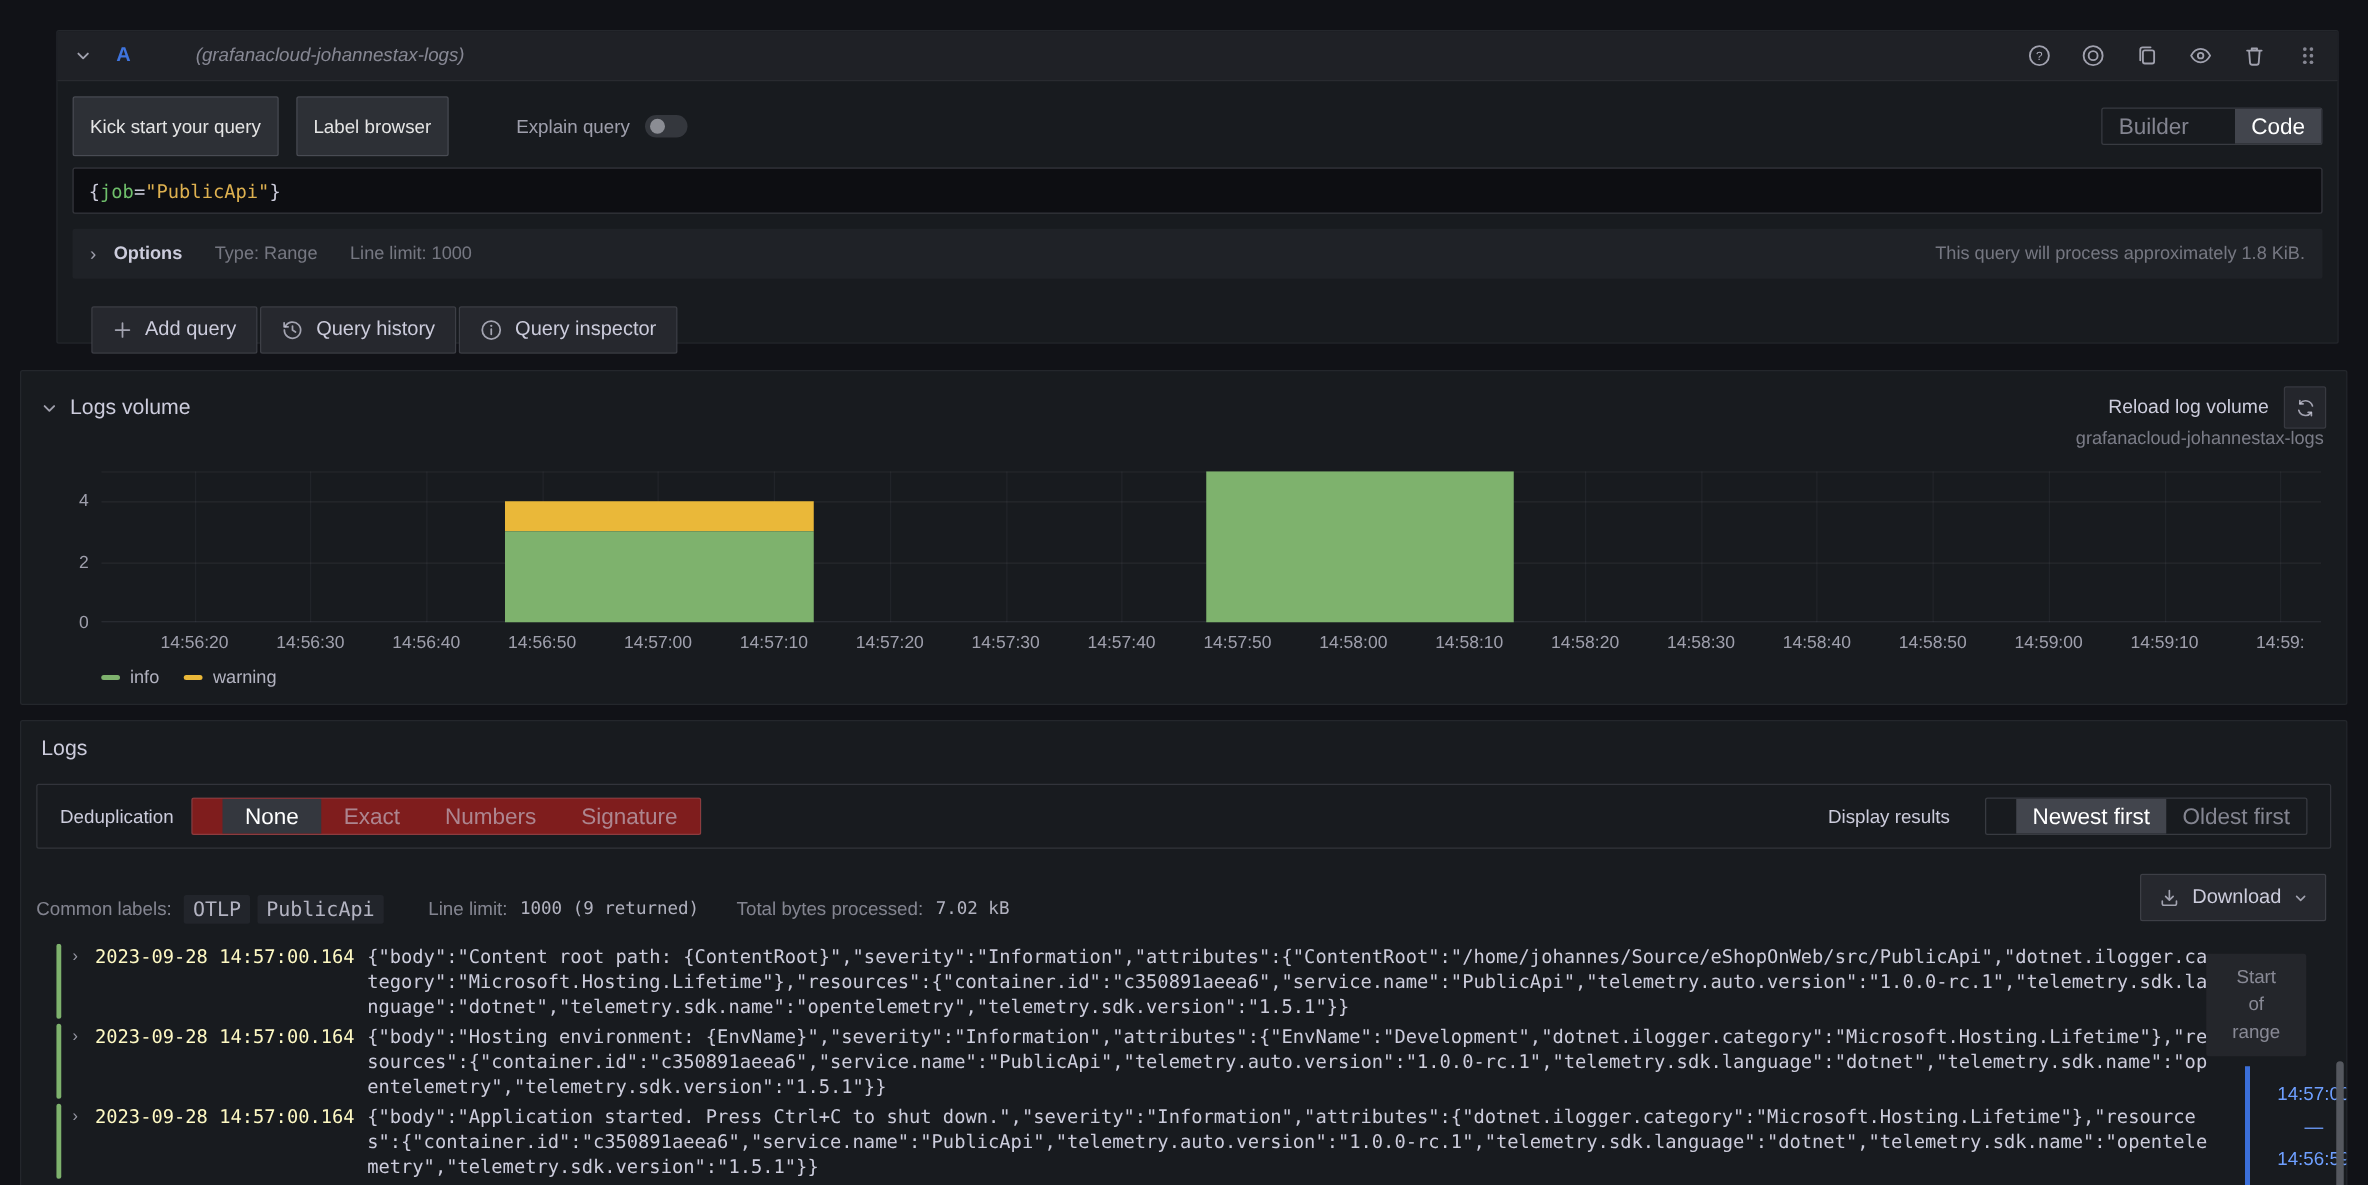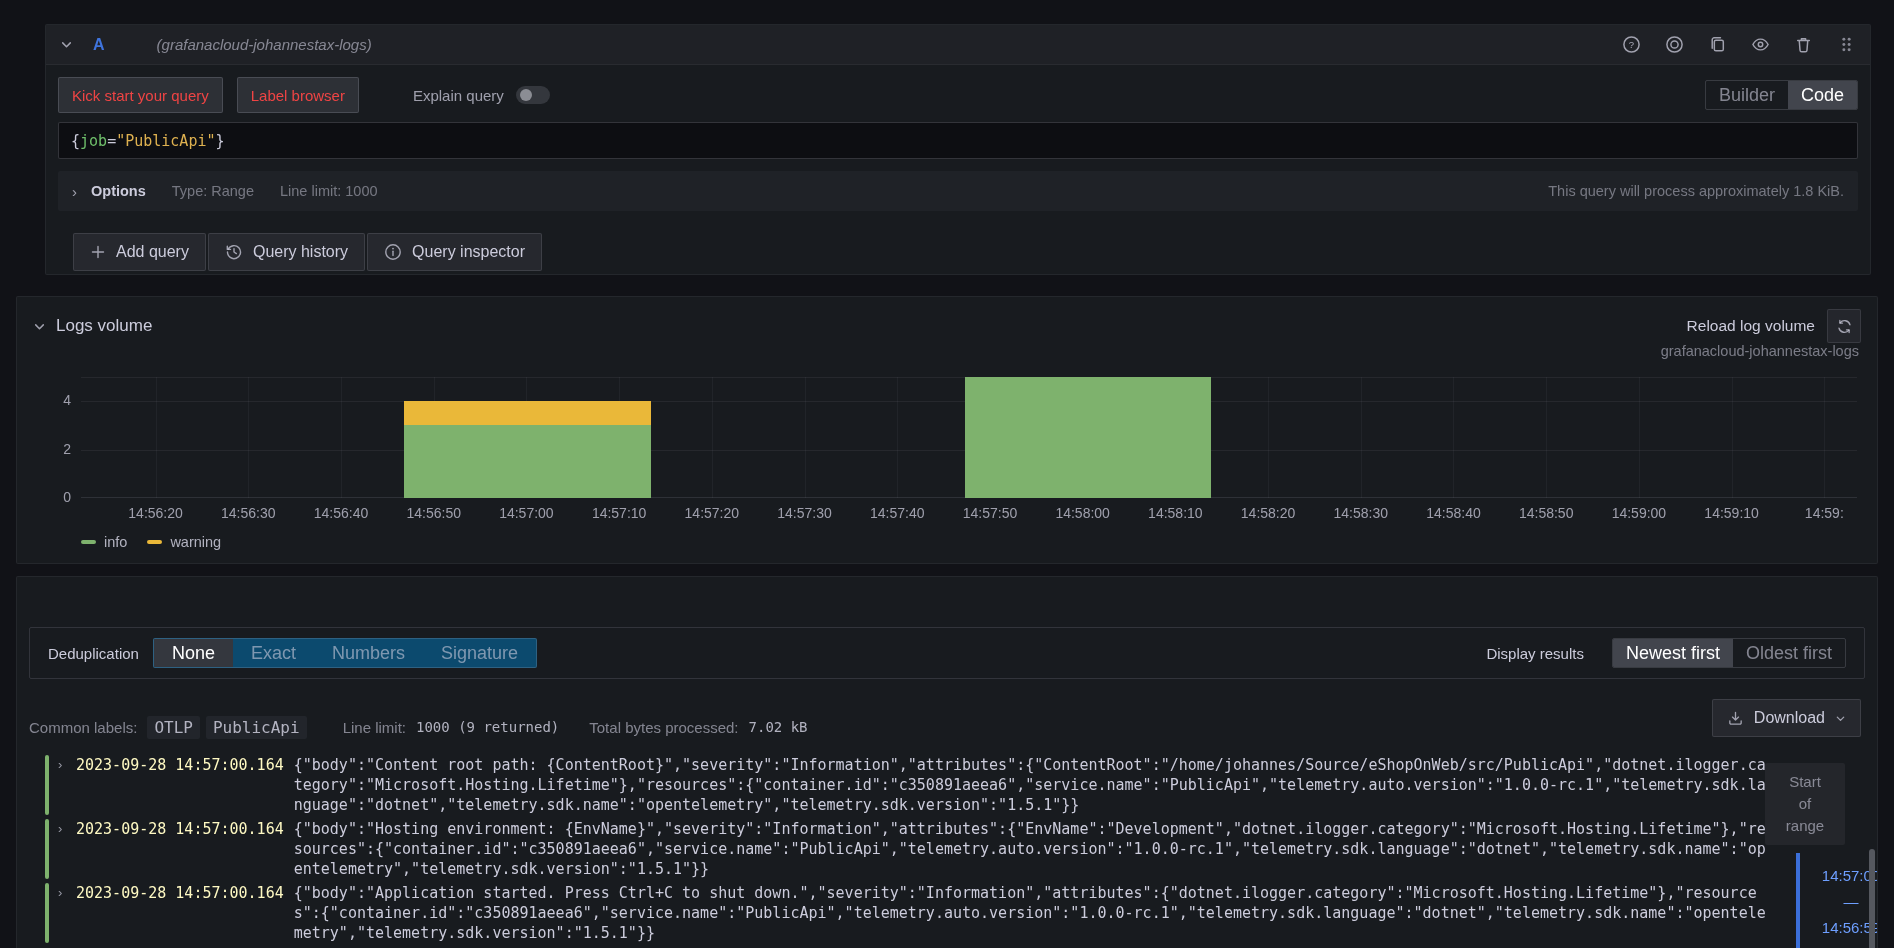--- a/index.html
+++ b/index.html
@@ -18,26 +18,26 @@
 
   
   #query-panel { left:45px; top:24px; width:1826px; height:251px; }
   .qp-header { height:40px; background:#1f2126; display:flex; align-items:center; padding:0 14px; border-bottom:1px solid rgba(204,204,220,0.06); }
   .qp-refid { color:#3f74dd; font-weight:bold; font-size:16px; margin-left:20px; }
   .qp-dsname { font-style:italic; color:rgba(204,204,220,0.6); margin-left:52px; font-size:15px; }
   .qp-header-icons { margin-left:auto; display:flex; align-items:center; gap:24px; }
   .hicon { width:19px; height:19px; cursor:pointer; }
   .qp-body { padding:0 12px; }
   .qp-toolbar { margin-top:12px; display:flex; align-items:center; }
-  .btn { background:#2d3036; border:1px solid rgba(204,204,220,0.18); border-radius:2px; color:#ef4444; height:36px; display:inline-flex; align-items:center; padding:0 13px; font-size:15px; cursor:pointer; }
+  .btn { background:#2d3036; border:1px solid rgba(204,204,220,0.18); border-radius:2px; color:#e5e5e5; height:48px; display:inline-flex; align-items:center; padding:0 13px; font-size:15px; cursor:pointer; }
   .qp-toolbar .btn { margin-right:14px; }
   .explain { display:flex; align-items:center; margin-left:40px; gap:12px; color:rgba(204,204,220,0.75); }
   .seg-group { display:flex; border:1px solid rgba(204,204,220,0.18); border-radius:2px; overflow:hidden; height:30px; align-items:stretch; }
   .seg { display:flex; align-items:center; padding:0 13px; color:rgba(204,204,220,0.6); font-size:18px; cursor:pointer;text-align:right; }
-  .seg.sel { background:#42454d; color:#ffffff; }
+  .seg.sel { background:#42454d; color:#ffffff;margin-left:24px; }
   .mode-group { margin-left:auto; }
   .code-input { margin-top:9px; height:37px; background:#0d0e12; border:1px solid rgba(204,204,220,0.2); border-radius:2px; display:flex; align-items:center; padding:0 12px; font-size:15px; }
   .tok-brace { color:#ccccdc; } .tok-label { color:#6fbf6b; } .tok-op { color:#ccccdc; } .tok-str { color:#deb150; }
   .options-bar { margin-top:12px; height:40px; background:#1f2227; border-radius:2px; display:flex; align-items:center; padding:0 14px; }
   .opt-chev { color:rgba(204,204,220,0.75); margin-right:14px; }
   .opt-title { color:#ccccdc; font-weight:bold; font-size:14.5px; margin-right:26px; }
   .opt-item { color:rgba(204,204,220,0.5); font-size:14.5px; margin-right:26px; }
   .opt-estimate { margin-left:auto; color:rgba(204,204,220,0.5); font-size:14.5px; }
   .actions-row { margin-top:22px; display:flex; gap:2px;padding-left:15px; }
   .action-btn { height:38px; background:#26282e; border:1px solid rgba(204,204,220,0.14); font-size:16px; gap:10px; display:inline-flex; align-items:center; padding:0 16px; border-radius:2px; cursor:pointer; }
@@ -66,21 +66,21 @@
   
   #logs-panel { left:16px; top:576px; width:1862px; height:400px; overflow:hidden; }
   .lp-title { font-size:17px; color:#ccccdc; padding:12px 16px 0 16px; }
   .controls-box { position:absolute; left:12px; right:12px; top:50px; height:52px; border:1px solid rgba(204,204,220,0.15); border-radius:2px; display:flex; align-items:center; padding:0 18px; }
   .ctl-item { display:flex; align-items:center; gap:12px; margin-right:30px; font-size:15px; color:#ccccdc; }
   .switch { width:34px; height:18px; border-radius:9px; position:relative; cursor:pointer; background:#34373d; }
   .switch.on { background:#3b6fd9; }
   .knob { position:absolute; top:3px; width:12px; height:12px; border-radius:50%; background:#8b8d94; left:4px; }
   .switch.on .knob { left:auto; right:4px; background:#ffffff; }
   .dedup-label { color:#ccccdc; font-size:15px; margin-right:14px; }
-  .radio-group { background:#0c4a6e; }
+  .radio-group { background:#7f1d1d; }
   .radio-group .seg { padding:0 18px; }
   .radio-group .seg.sel { background:#34373e; color:#fff; }
   .display-results { margin-left:auto; display:flex; align-items:center; gap:14px; }
   .sort-group .seg.sel { background:#42454d; }
   .meta-row { position:absolute; left:12px; top:130px; height:40px; display:flex; align-items:center; font-size:15px; }
   .meta-label { color:rgba(204,204,220,0.6); margin-right:10px; }
   .meta-gap { width:30px; }
   .chip { background:#22252b; border-radius:2px; padding:2px 7px; font-size:16px; margin-right:6px; color:rgba(204,204,220,0.85); }
   .meta-val { font-size:14px; color:rgba(204,204,220,0.85); }
   .download-btn { position:absolute; right:16px; top:122px; height:38px; background:#26282e; border:1px solid rgba(204,204,220,0.14); border-radius:2px; display:flex; align-items:center; gap:10px; padding:0 14px; font-size:16px; cursor:pointer; }
@@ -278,20 +278,21 @@
         </div>
         <div class="legend-item">
           <span class="legend-pill" style="background:#EAB839"></span>
           <span>warning</span>
         </div>
       </div>
   </div>
 </div>
 
 <div class="panel" id="logs-panel">
+  <div class="lp-title">Logs</div>
 
   <div class="controls-box">
     <span class="dedup-label">Deduplication</span>
     <div class="seg-group radio-group" id="dedup-group">
         <div class="seg sel">None</div>
         <div class="seg">Exact</div>
         <div class="seg">Numbers</div>
         <div class="seg">Signature</div>
       </div>
     <div class="display-results">

